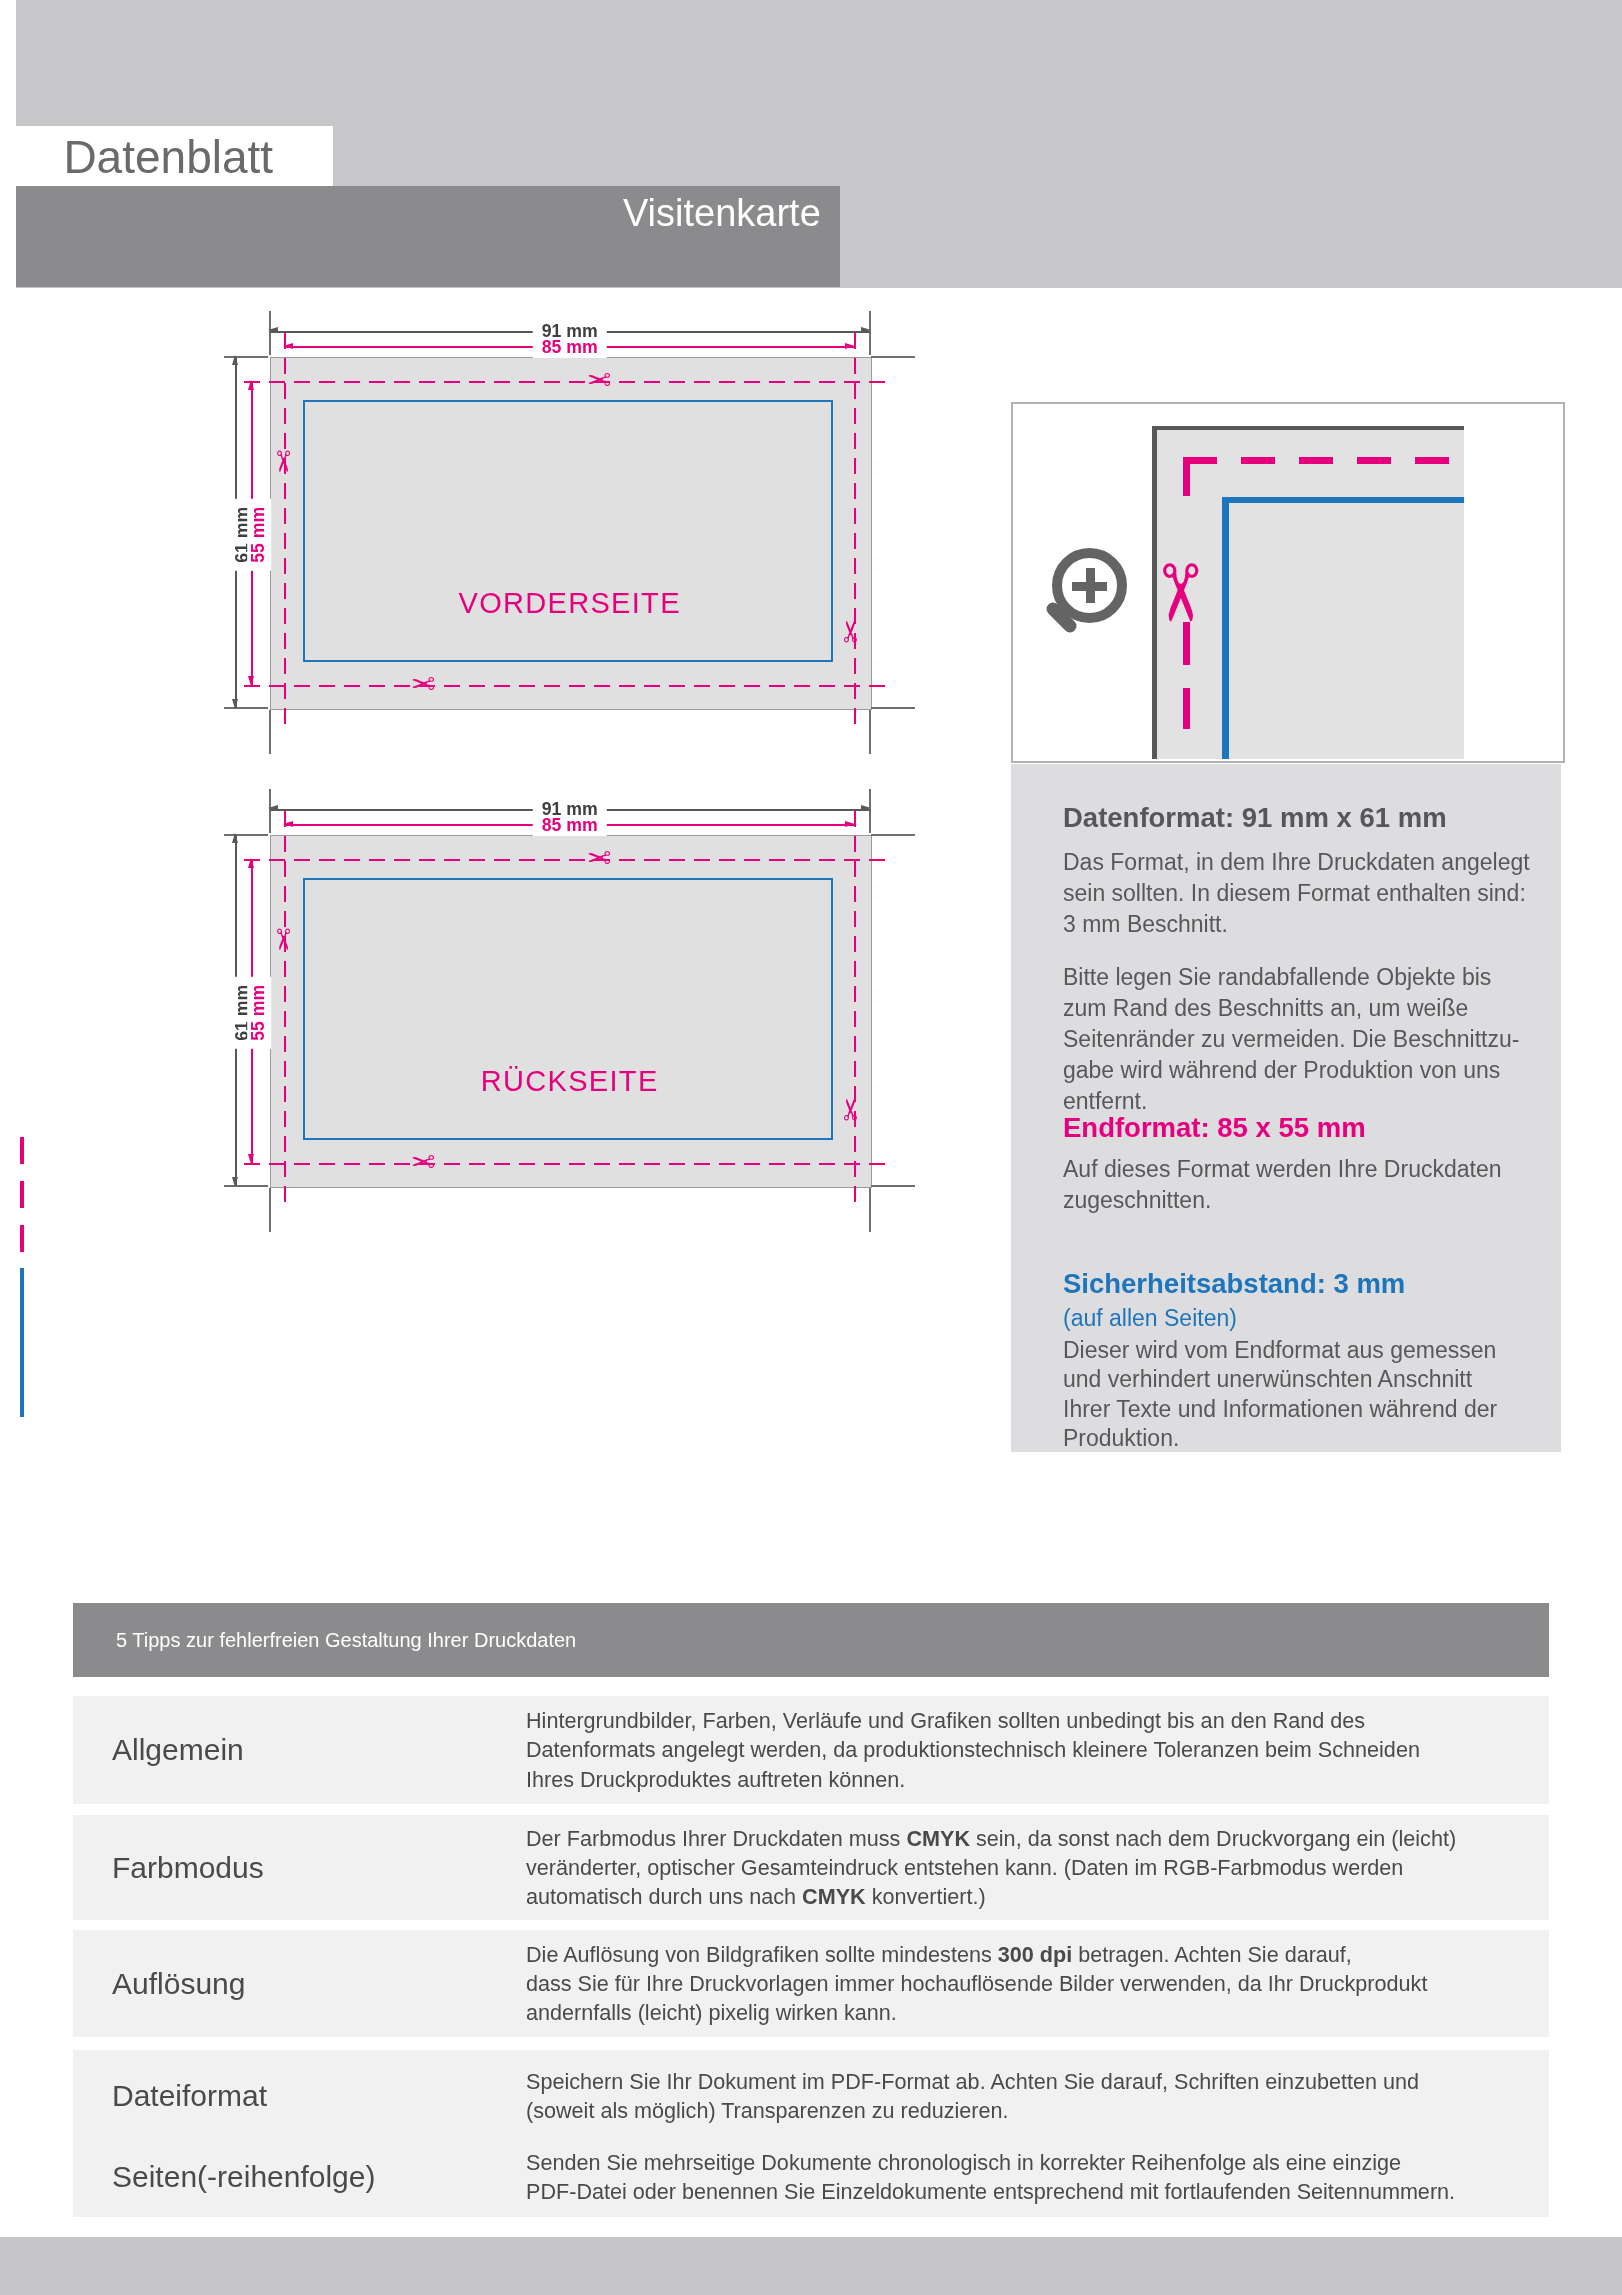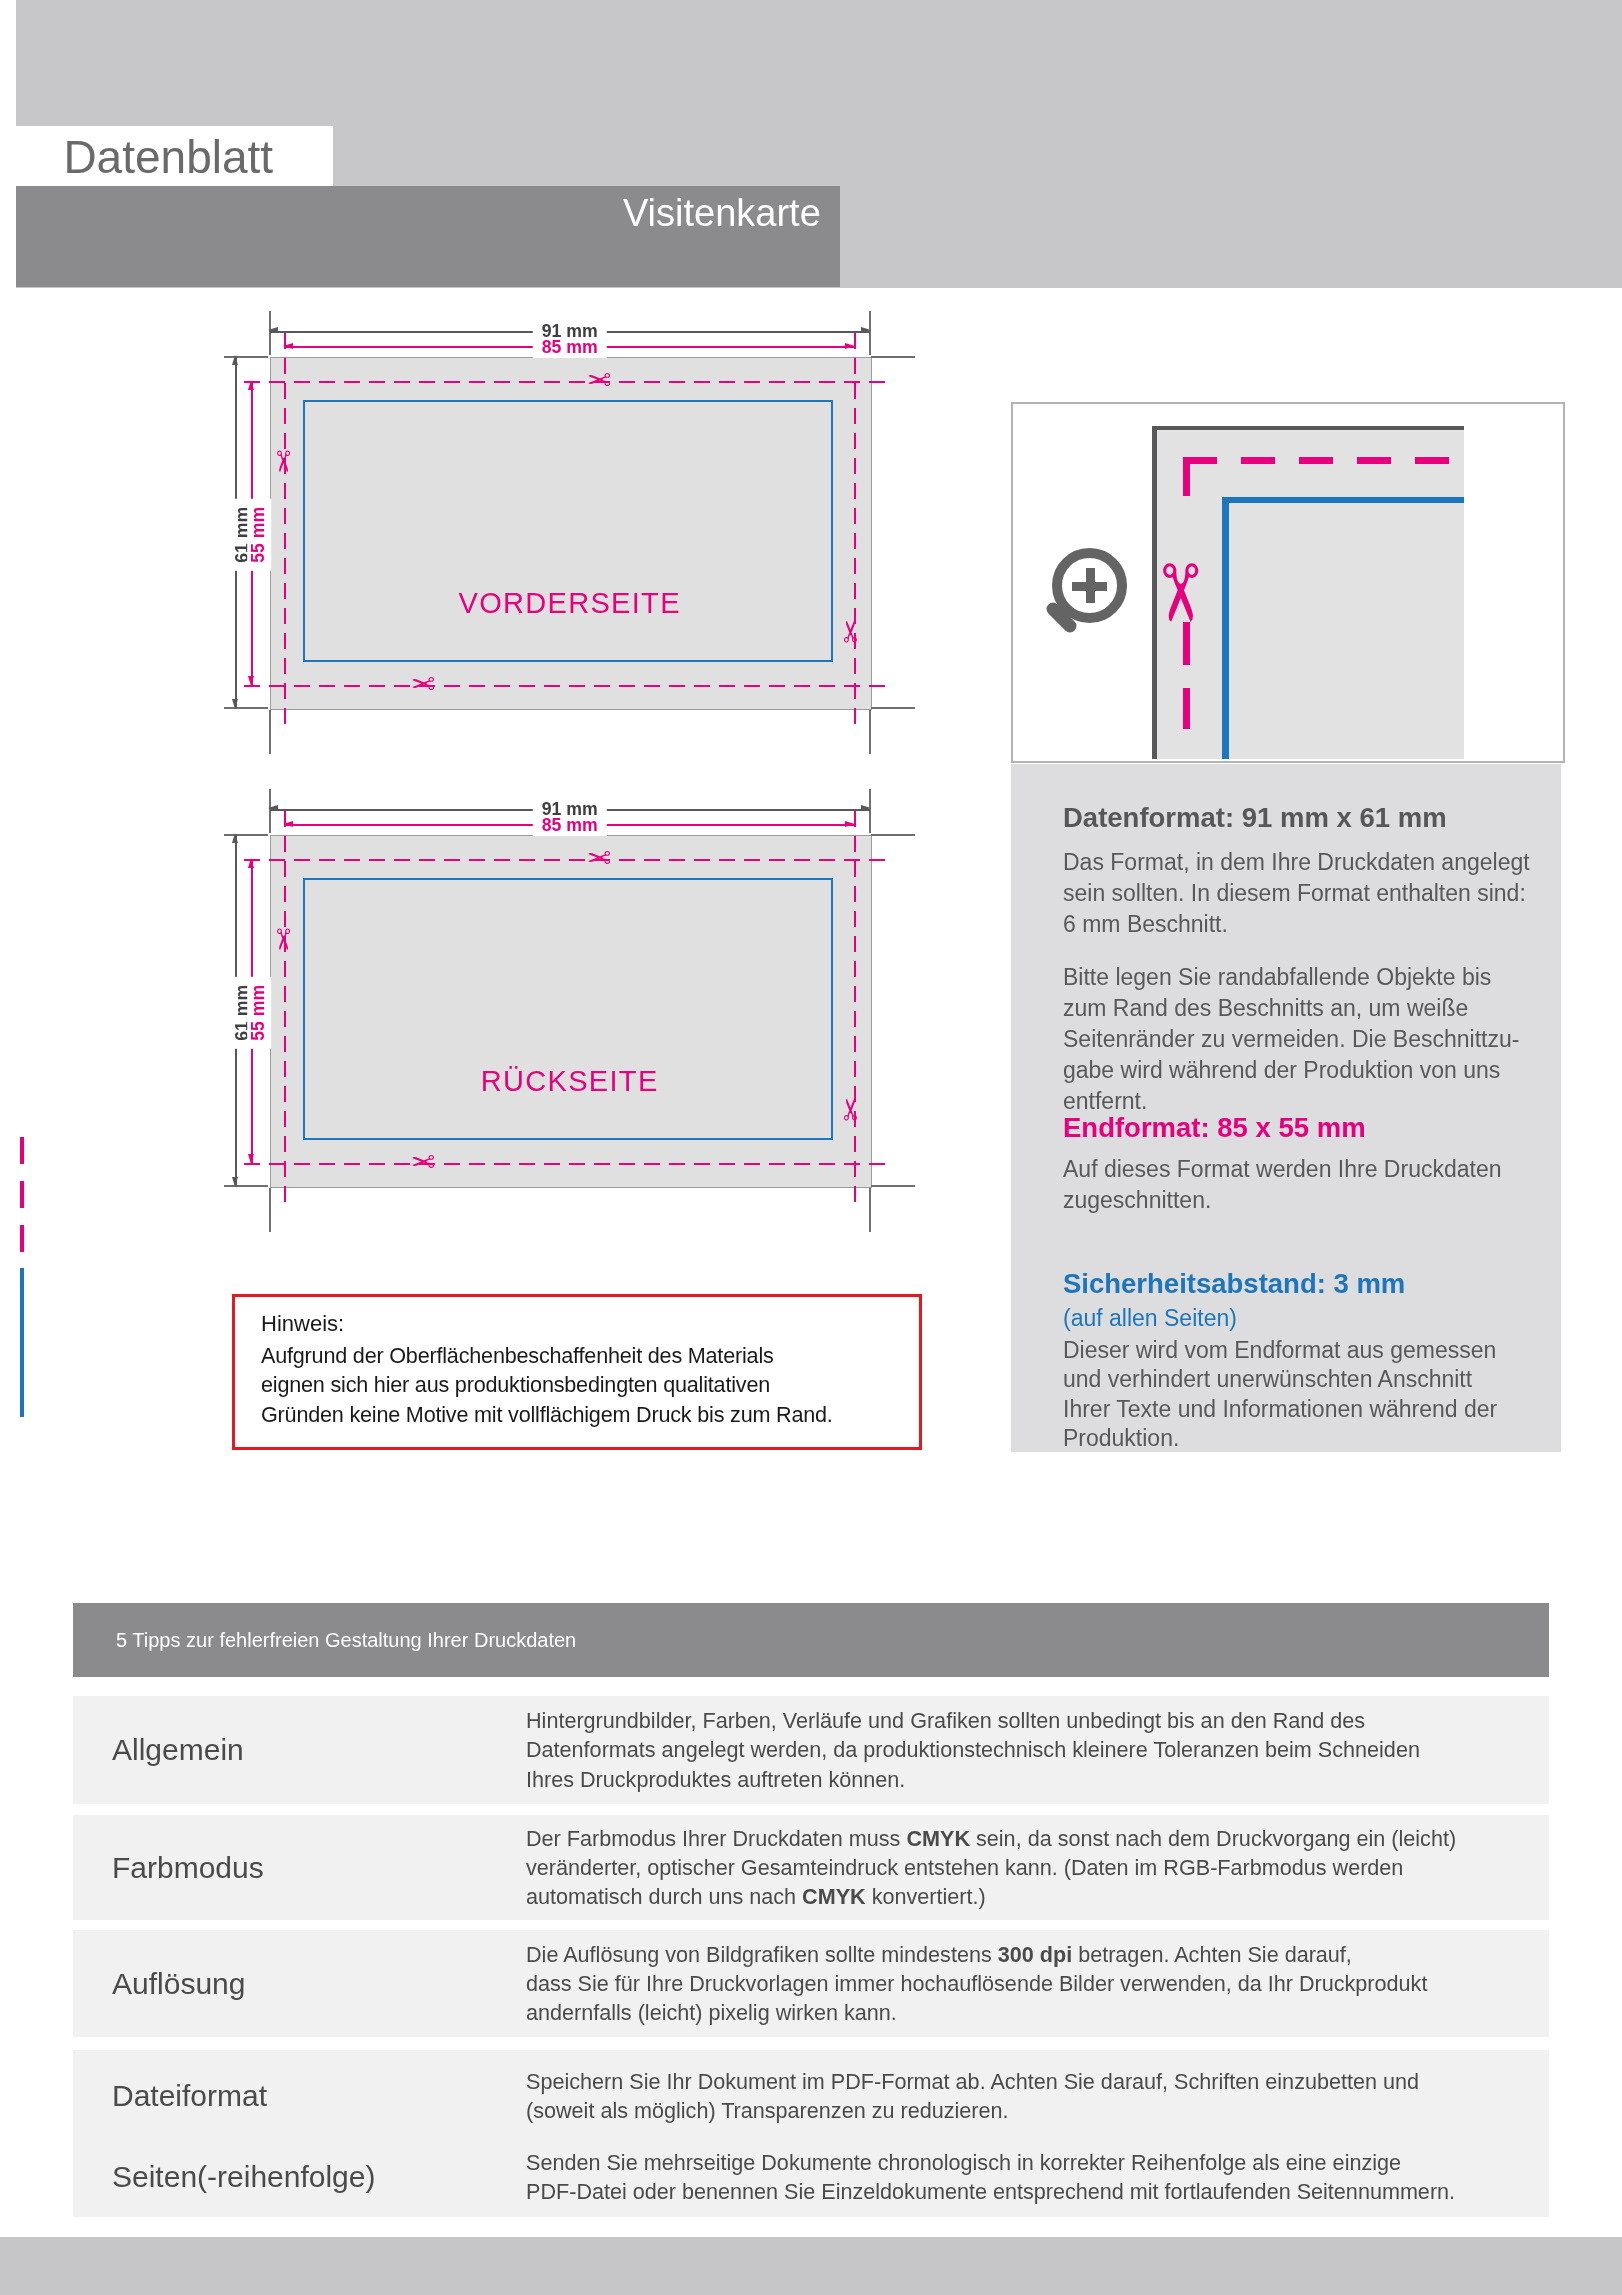--- a/index.html
+++ b/index.html
@@ -186,44 +186,38 @@
       <div class="illu-blue-h"></div>
       <div class="illu-blue-v"></div>
       <span class="illu-scis">✂</span>
     </div>
   </div>
 
   <div class="abs panel"></div>
   <div class="abs phead" style="left:1063px;top:802px;color:#57575a;text-align:center;">Datenformat: 91 mm x 61 mm</div>
   <div class="abs ptxt" style="left:1063px;top:847px;">Das Format, in dem Ihre Druckdaten angelegt
 sein sollten. In diesem Format enthalten sind:
-6 mm Beschnitt.</div>
+3 mm Beschnitt.</div>
   <div class="abs ptxt" style="left:1063px;top:962px;">Bitte legen Sie randabfallende Objekte bis
 zum Rand des Beschnitts an, um weiße
 Seitenränder zu vermeiden. Die Beschnittzu-
 gabe wird während der Produktion von uns
 entfernt.</div>
   <div class="abs margin-dash" style="top:1137px;height:116px;"></div>
   <div class="abs phead" style="left:1063px;top:1112px;color:#e6007e;">Endformat: 85 x 55 mm</div>
   <div class="abs ptxt" style="left:1063px;top:1154px;">Auf dieses Format werden Ihre Druckdaten
 zugeschnitten.</div>
   <div class="abs margin-blue" style="top:1268px;height:149px;"></div>
   <div class="abs phead" style="left:1063px;top:1268px;color:#1d76bb;">Sicherheitsabstand: 3 mm</div>
   <div class="abs ptxt" style="left:1063px;top:1303px;color:#1d76bb;">(auf allen Seiten)</div>
   <div class="abs ptxt" style="left:1063px;top:1336px;line-height:29.4px;">Dieser wird vom Endformat aus gemessen
 und verhindert unerwünschten Anschnitt
 Ihrer Texte und Informationen während der
 Produktion.</div>
 
-  <div class="abs hinweis">
-    <div class="tt">Hinweis:</div>
-    <div class="tx">Aufgrund der Oberflächenbeschaffenheit des Materials
-eignen sich hier aus produktionsbedingten qualitativen
-Gründen keine Motive mit vollflächigem Druck bis zum Rand.</div>
-  </div>
 
   <div class="abs tipsbar">
     <span>5 Tipps zur fehlerfreien Gestaltung Ihrer Druckdaten</span>
   </div>
   <div class="abs tiprow" style="top:1696px;height:108px;">
     <div class="lab">Allgemein</div>
     <div class="bod"><span>Hintergrundbilder, Farben, Verläufe und Grafiken sollten unbedingt bis an den Rand des
 Datenformats angelegt werden, da produktionstechnisch kleinere Toleranzen beim Schneiden
 Ihres Druckproduktes auftreten können.</span></div>
   </div>

